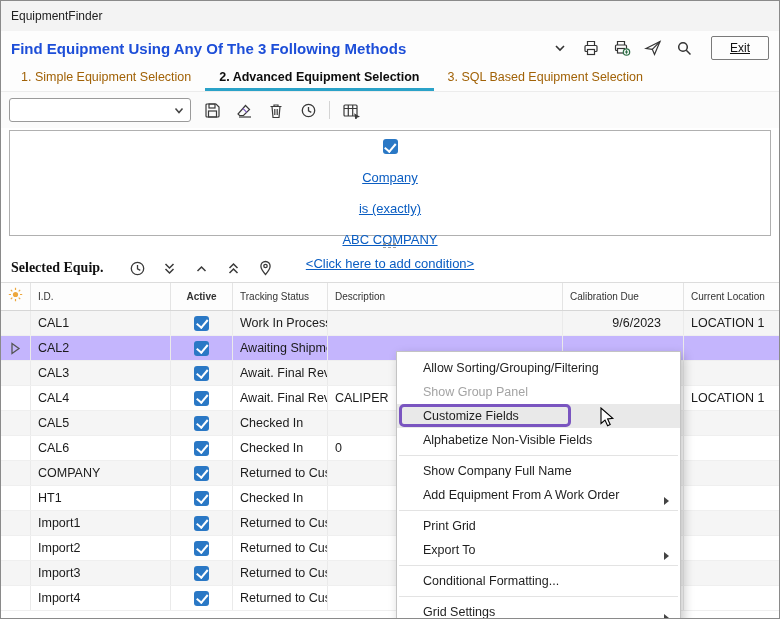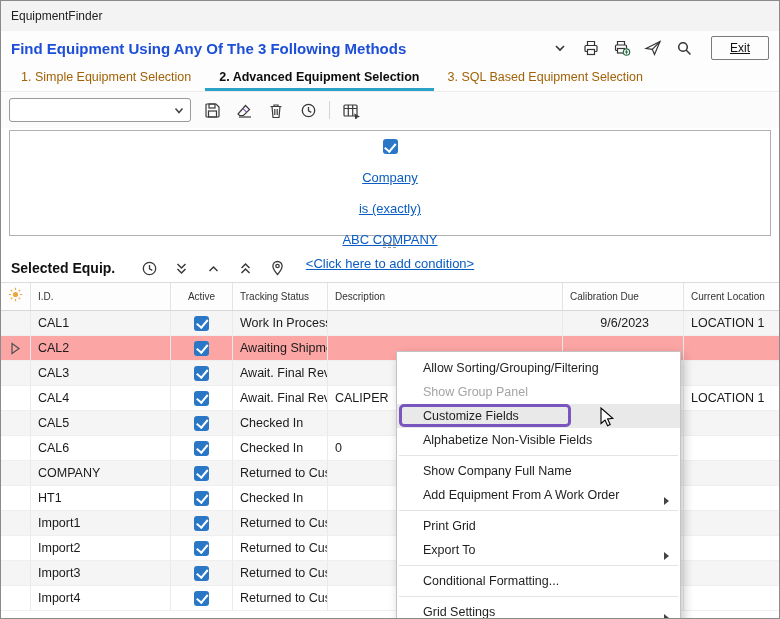--- a/index.html
+++ b/index.html
@@ -36,38 +36,38 @@
   .checkbox { width:15px; height:15px; border-radius:3px; background:#2a78c5; display:inline-block; position:relative; flex:0 0 auto; }
   .checkbox::after { content:""; position:absolute; left:4.5px; top:1.5px; width:4.5px; height:8.5px; border:solid #fff; border-width:0 2px 2px 0; transform:rotate(40deg); }
 
   
   .splitter { height:18px; display:flex; align-items:center; justify-content:center; cursor:row-resize; }
   .dots { width:16px; height:6px; background:
     radial-gradient(circle 1.3px, #9a9a9a 1.2px, transparent 1.3px) 0 0/5px 4px repeat; }
 
   
   .grid-toolbar { height:28px; display:flex; align-items:center; gap:12px; padding:0 10px; background:#fff; }
-  .grid-title { font-size:14px; font-weight:bold; color:#111; margin-right:12px; }
+  .grid-title { font-size:14px; font-weight:bold; color:#111; margin-right:12px;font-family:Liberation Serif, serif; }
   .gicon { display:inline-flex; width:20px; height:20px; align-items:center; justify-content:center; cursor:pointer; }
 
   
   .grid { border-top:1px solid #dcdcdc; }
   .grid-header { display:flex; height:28px; background:#fdfdfd; border-bottom:1px solid #d6d6d6; }
   .hcell { font-size:10px; color:#333; line-height:27px; padding-left:7px; border-right:1px solid #e4e4e4; overflow:hidden; white-space:nowrap; }
   .corner { width:30px; display:flex; align-items:center; justify-content:center; border-right:1px solid #e4e4e4; }
   .grow { display:flex; height:25px; background:#fff; border-bottom:1px solid #efefef; }
   .grow.alt { background:#f5f5f5; }
-  .grow.selected { background:#fca5a5; }
+  .grow.selected { background:#c4b5fd; }
   .gcell { font-size:12.5px; line-height:24px; padding-left:7px; border-right:1px solid #eaeaea; overflow:hidden; white-space:nowrap; }
   .c-ind { width:30px; padding:0; display:flex; align-items:center; justify-content:center; }
   .c-id { width:140px; }
-  .c-active { width:62px; padding:0; display:flex; align-items:center; justify-content:center; }
+  .c-active { width:62px; padding:0; display:flex; align-items:center; justify-content:center;font-weight:bold; }
   .c-track { width:95px; }
   .c-desc { width:235px; }
-  .c-cal { width:121px; text-align:right; padding-right:34px; }
+  .c-cal { width:121px; text-align:right; padding-right:22px; }
   .c-loc { width:95px; border-right:none; }
   .cb-small { width:15px; height:15px; }
 
   
   .context-menu { position:absolute; left:395px; top:350px; width:285px; background:#fff; border:1px solid #c3c3c3; box-shadow:3px 4px 10px rgba(0,0,0,0.22); padding:4px 0; z-index:20; }
   .mitem { position:relative; height:24px; line-height:24px; padding-left:26px; padding-right:24px; font-size:12.5px; color:#1e1e1e; cursor:pointer; white-space:nowrap; }
   .mitem.disabled { color:#a4a4a4; cursor:default; }
   .mitem.hot { background:#e9e9e9; }
   .subarrow { position:absolute; right:10px; top:7px; }
   .msep { height:1px; background:#e3e3e3; margin:3px 2px; }

